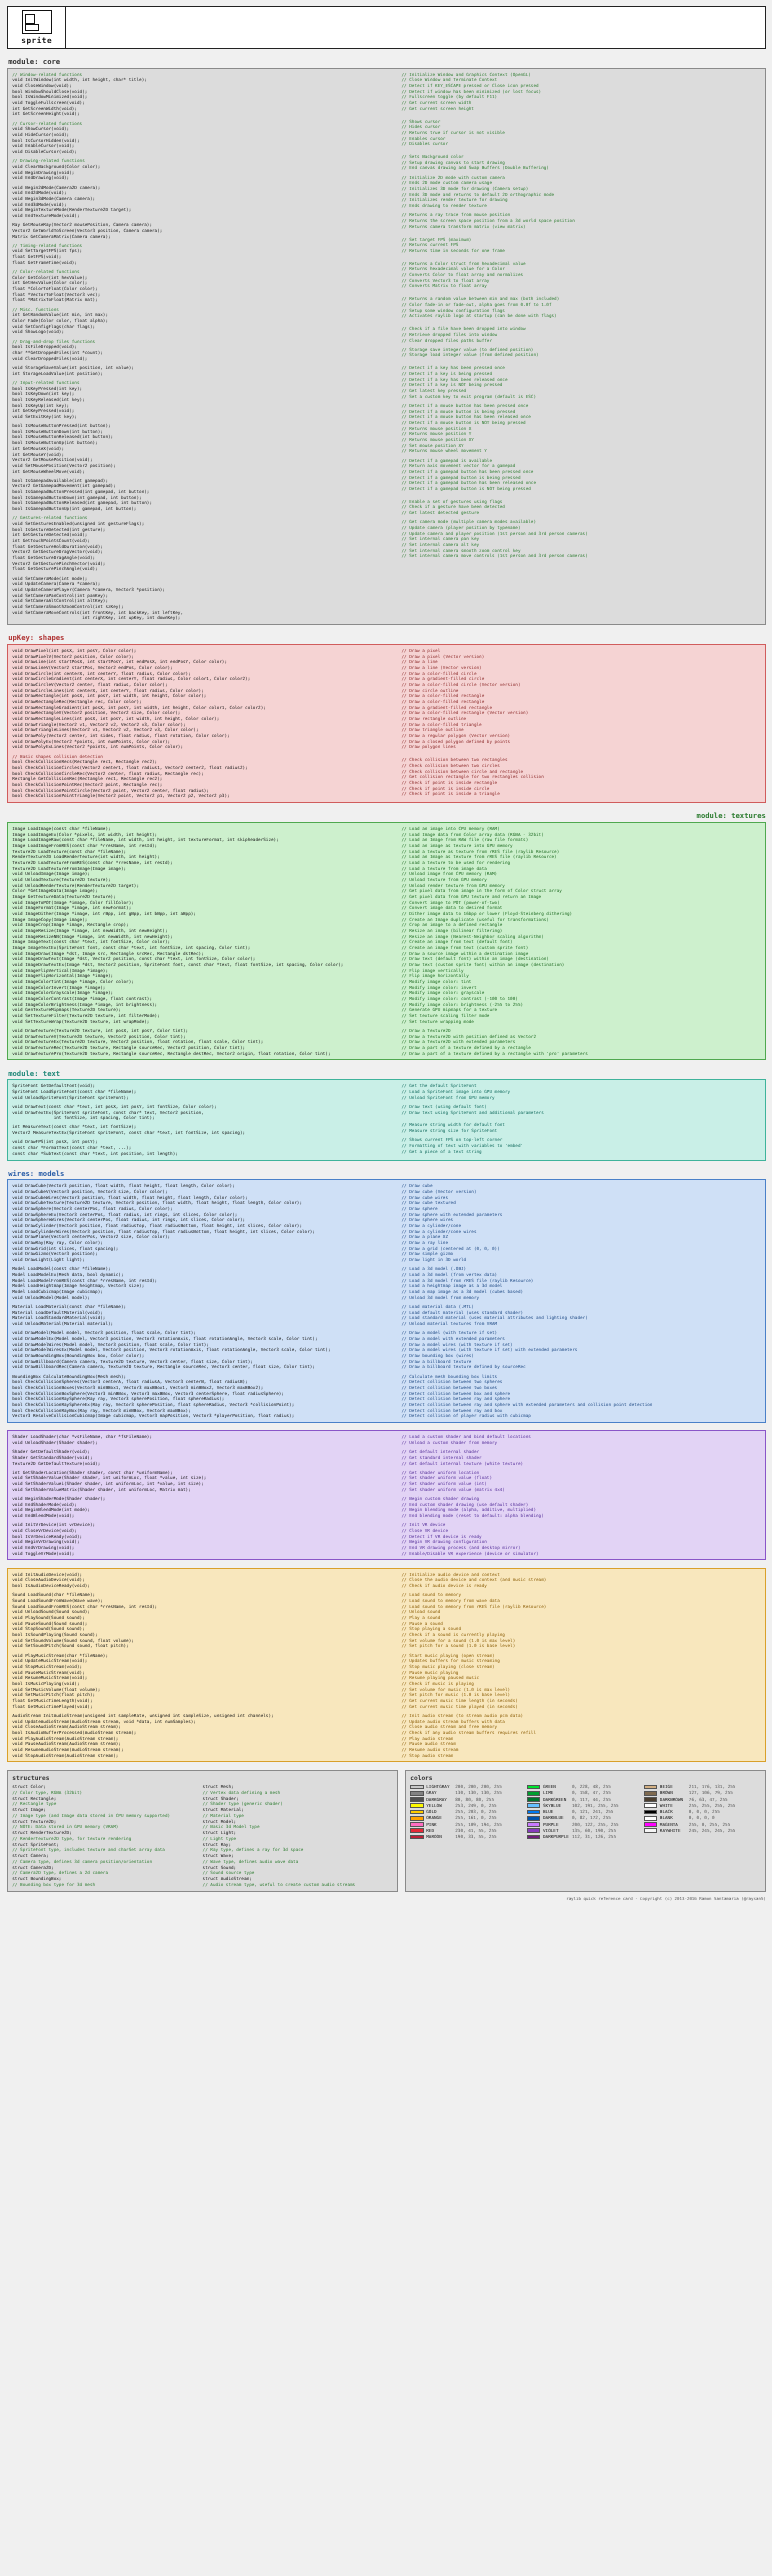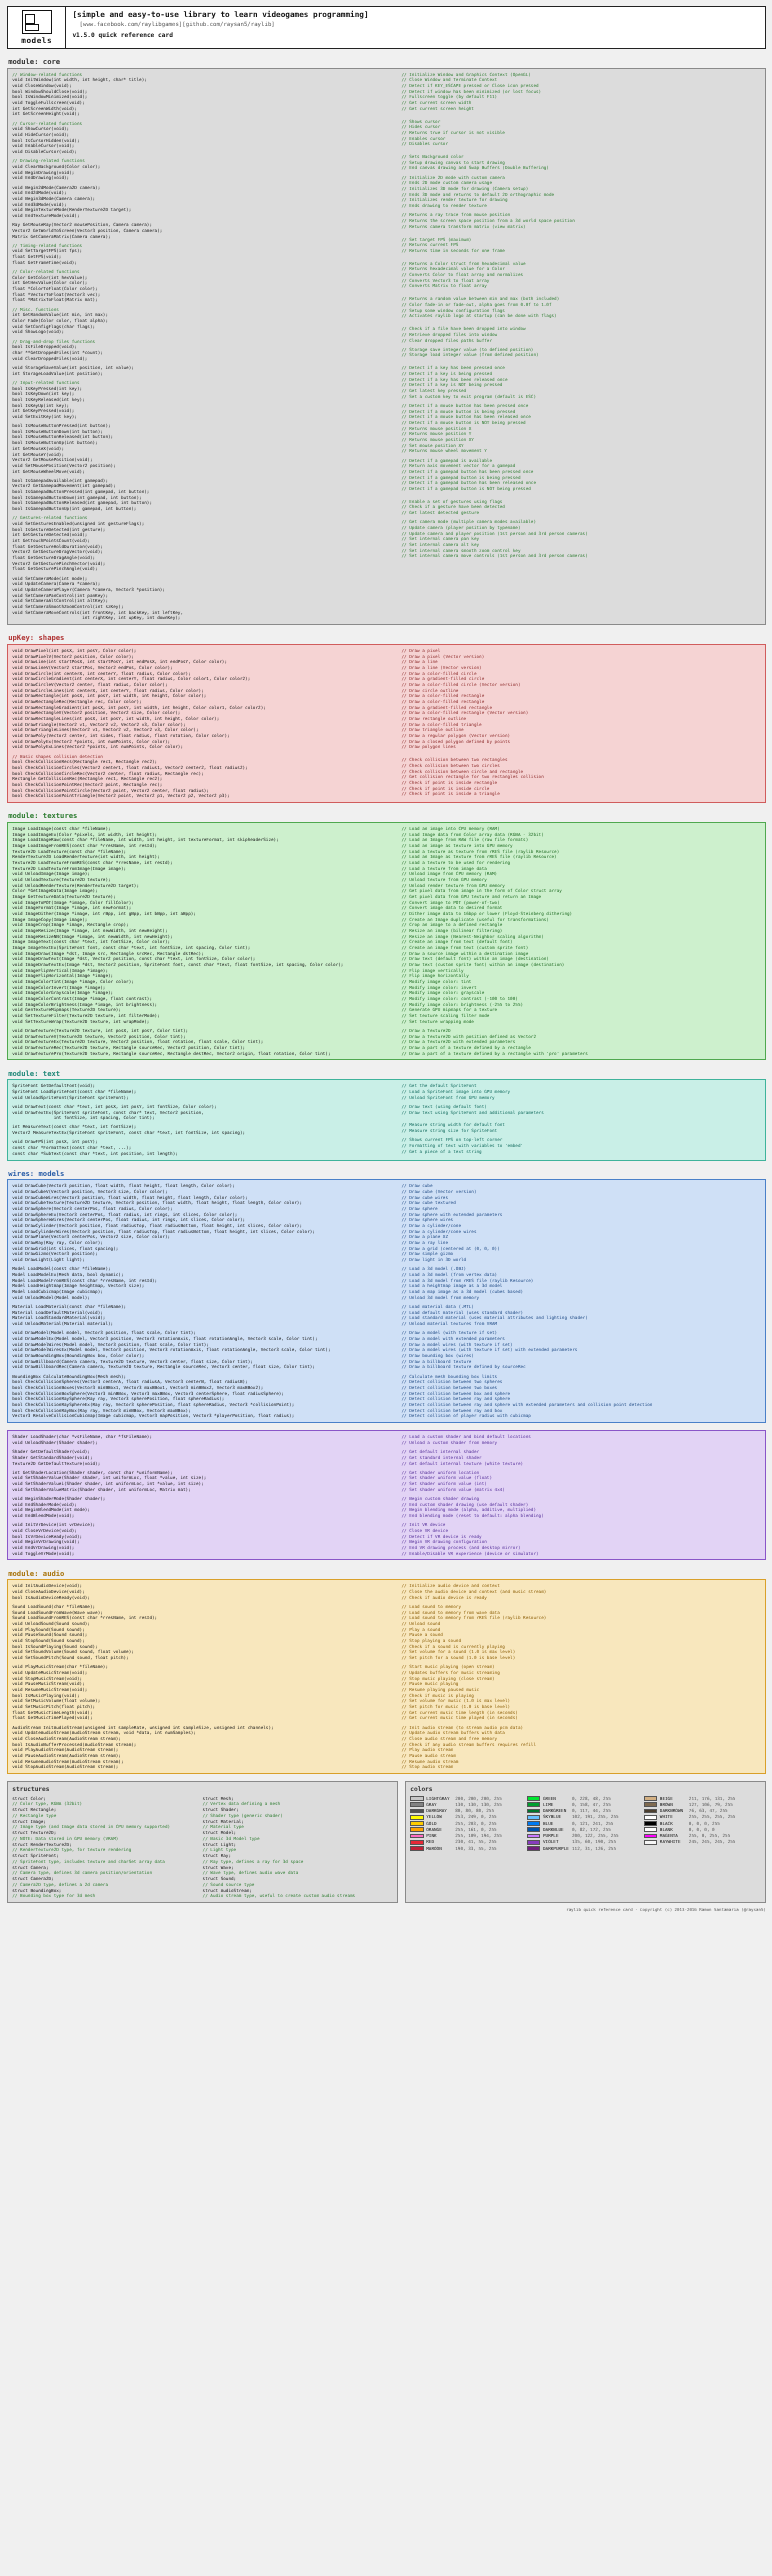--- a/index.html
+++ b/index.html
@@ -68,21 +68,21 @@
   .code { color:#111; }
   .desc { color:#2f7d32; }
   .blank { height:3.6px; }
 
   
   .m-core   .module-body { border-color:#8a8a8a; background:#dcdcdc; }
   .m-core   .module-title { color:#333; }
   .m-shapes .module-body { border-color:#d05c5c; background:#f5d3d3; }
   .m-shapes .module-title { color:#b03434; }
   .m-tex    .module-body { border-color:#4fa84f; background:#cdf0cd; }
-  .m-tex    .module-title { color:#2e7d32; }
+  .m-tex    .module-title { color:#2e7d32;text-align:right; }
   .m-text   .module-body { border-color:#3fb39b; background:#c9efe7; }
   .m-text   .module-title { color:#22897a; }
   .m-models .module-body { border-color:#4a80c8; background:#cfe0f6; }
   .m-models .module-title { color:#2c5fa8; }
   .m-shaders .module-body { border-color:#8a56c8; background:#e2d3f5; }
   .m-shaders .module-title { color:#6c3cb0; }
   .m-audio  .module-body { border-color:#d9a02a; background:#f8e7bd; }
   .m-audio  .module-title { color:#a8740c; }
 
   .m-shapes .cmt, .m-shapes .desc { color:#8d2b2b; }
@@ -109,26 +109,21 @@
   .footer { text-align:right; font-size:4.1px; color:#555; margin-top:4.1px; }
 </style>
 </head>
 <body>
 
 <div class="page">
 
   <div class="header">
     <div class="logo-box">
       <div class="logo-mark"></div>
-      <div class="logo-text">models</div>
-    </div>
-    <div class="header-main">
-      <div class="tagline">[simple and easy-to-use library to learn videogames programming]</div>
-      <div class="links">[www.facebook.com/raylibgames][github.com/raysan5/raylib]</div>
-      <div class="subtitle">v1.5.0 quick reference card</div>
+      <div class="logo-text">sprite</div>
     </div>
   </div>
 
   <div id="modules-root">
       <div class="module m-core">
         <div class="module-title">module: core</div>
         <div class="module-body two-col">
           <div class="col-l">
             <div class="line cmt">// Window-related functions</div>
             <div class="line code">void InitWindow(int width, int height, char* title);</div>
@@ -666,21 +661,20 @@
             <div class="line desc">// Init VR device</div>
             <div class="line desc">// Close VR device</div>
             <div class="line desc">// Detect if VR device is ready</div>
             <div class="line desc">// Begin VR drawing configuration</div>
             <div class="line desc">// End VR drawing process (and desktop mirror)</div>
             <div class="line desc">// Enable/Disable VR experience (device or simulator)</div>
           </div>
         </div>
       </div>
       <div class="module m-audio">
-        <div class="module-title">module: audio</div>
         <div class="module-body two-col">
           <div class="col-l">
             <div class="line code">void InitAudioDevice(void);</div>
             <div class="line code">void CloseAudioDevice(void);</div>
             <div class="line code">bool IsAudioDeviceReady(void);</div>
             <div class="blank"></div>
             <div class="line code">Sound LoadSound(char *fileName);</div>
             <div class="line code">Sound LoadSoundFromWave(Wave wave);</div>
             <div class="line code">Sound LoadSoundFromRES(const char *rresName, int resId);</div>
             <div class="line code">void UnloadSound(Sound sound);</div>

